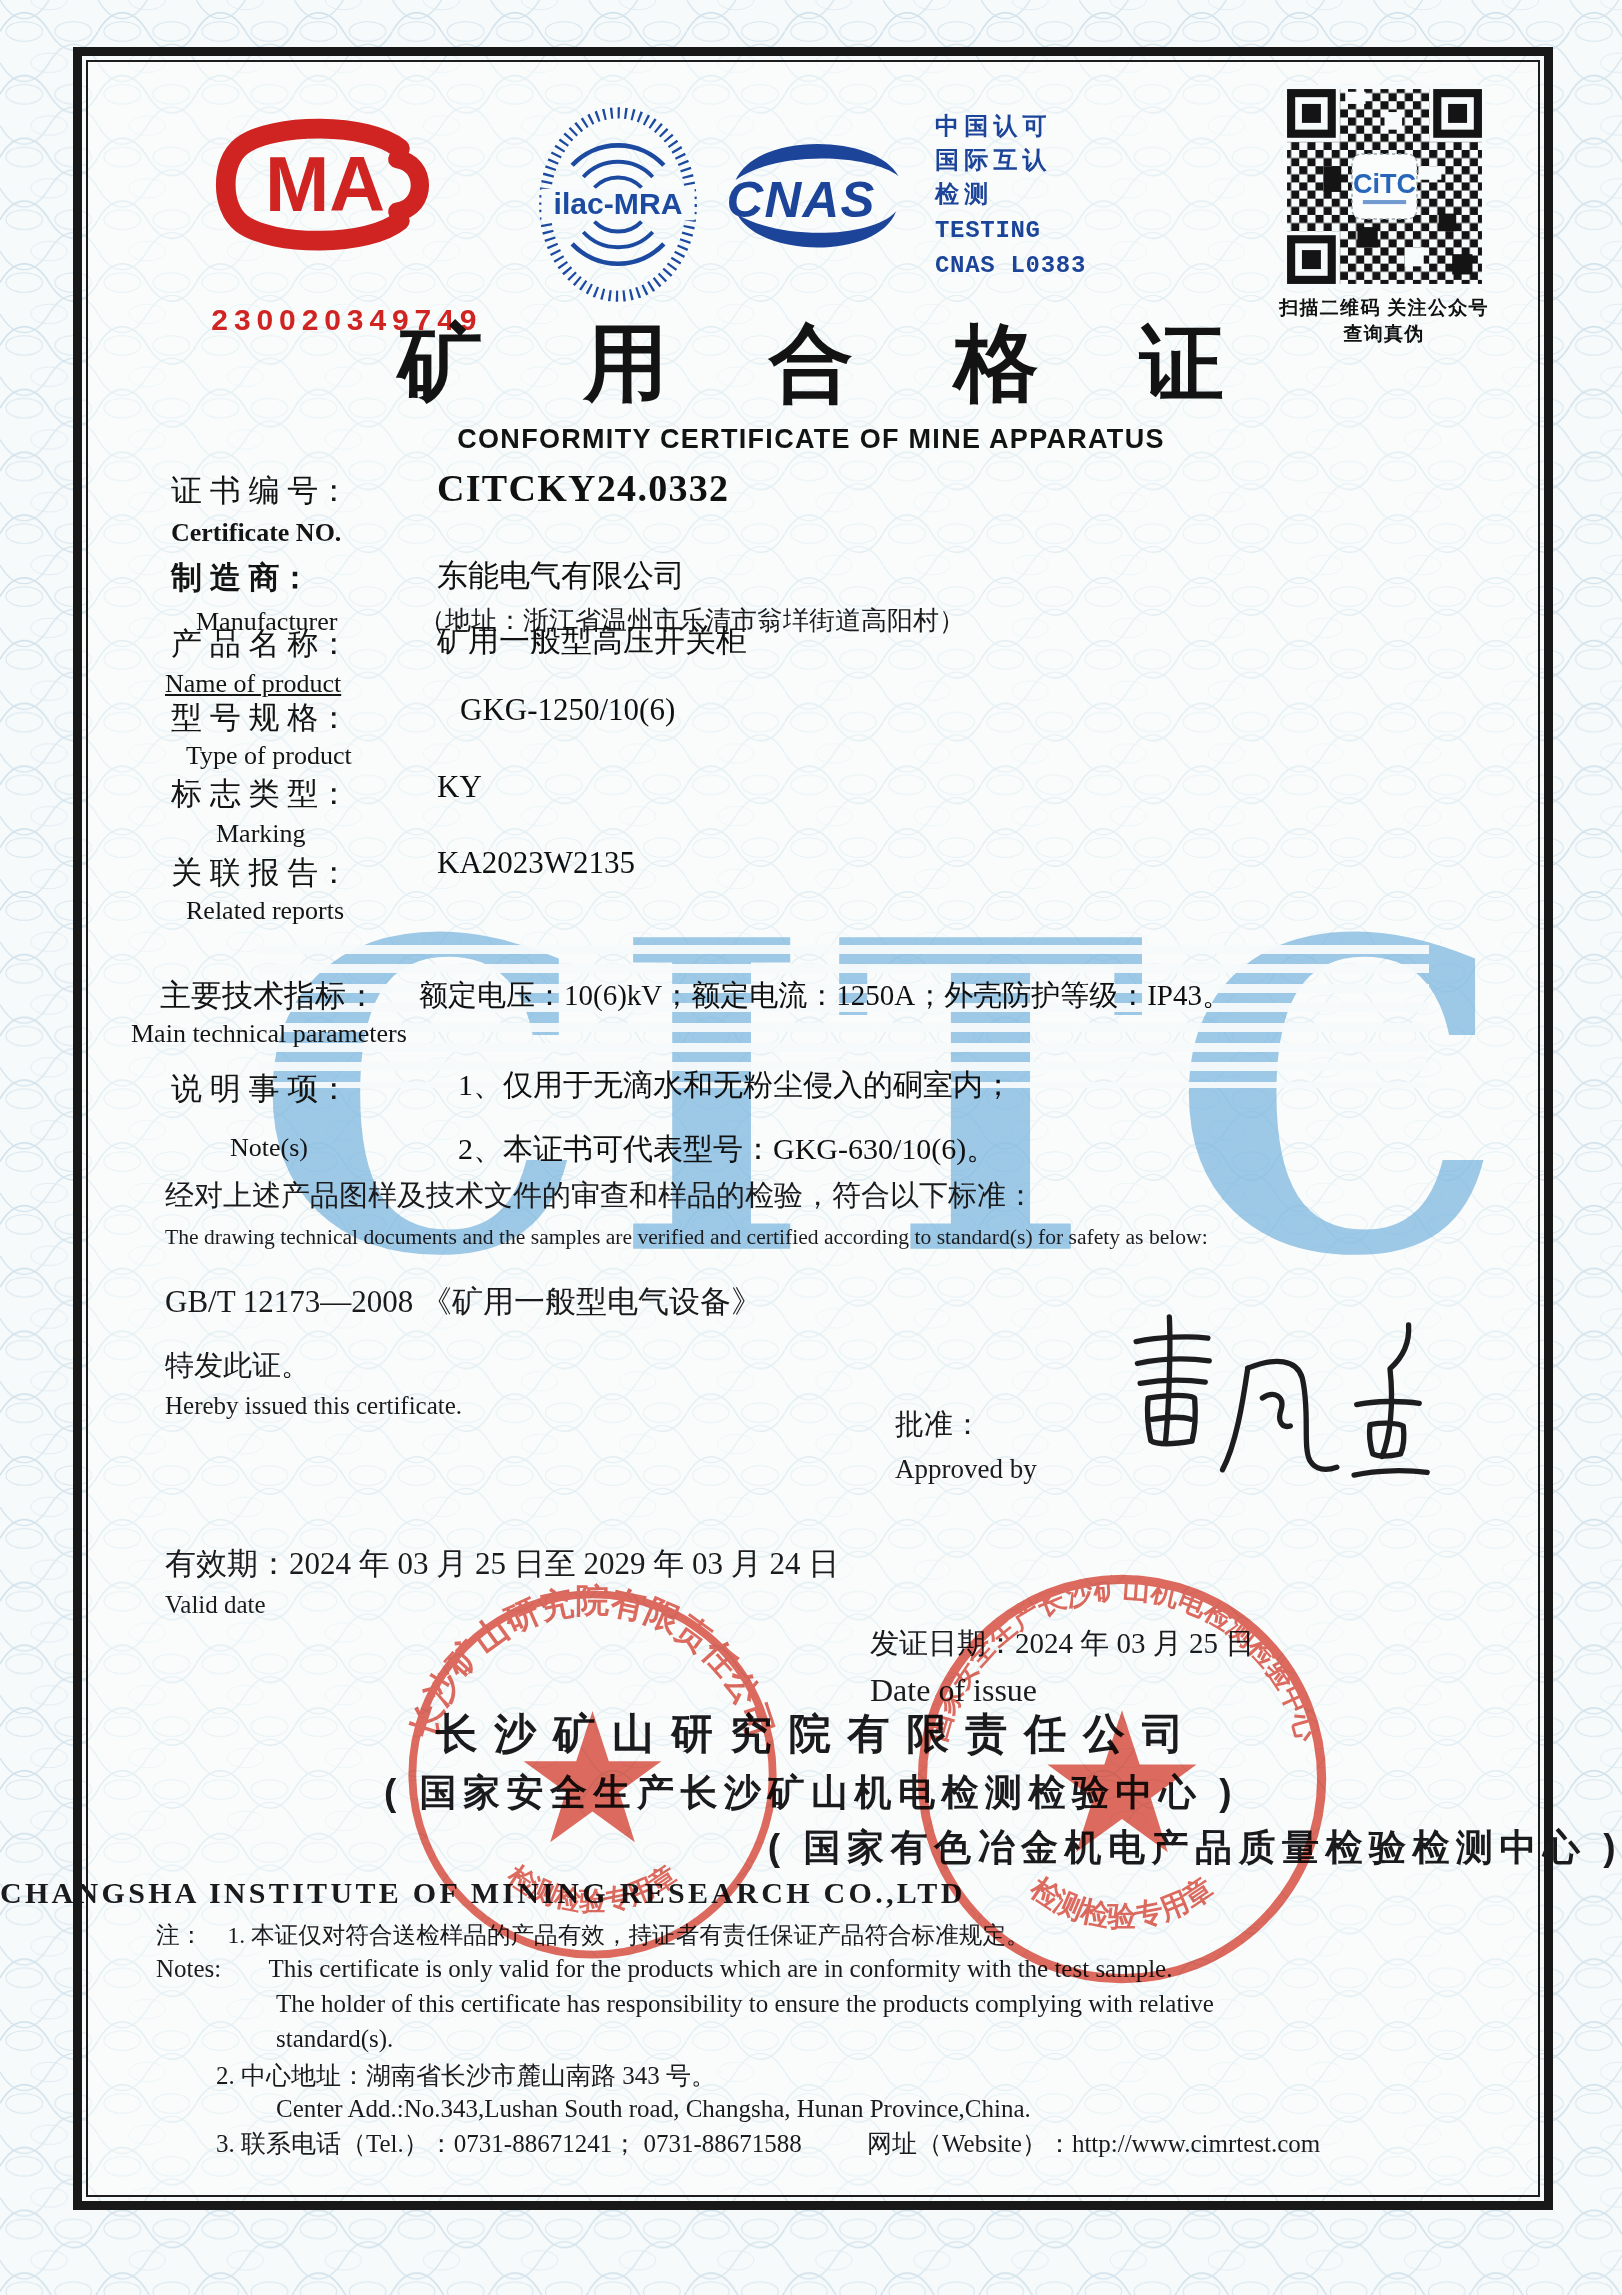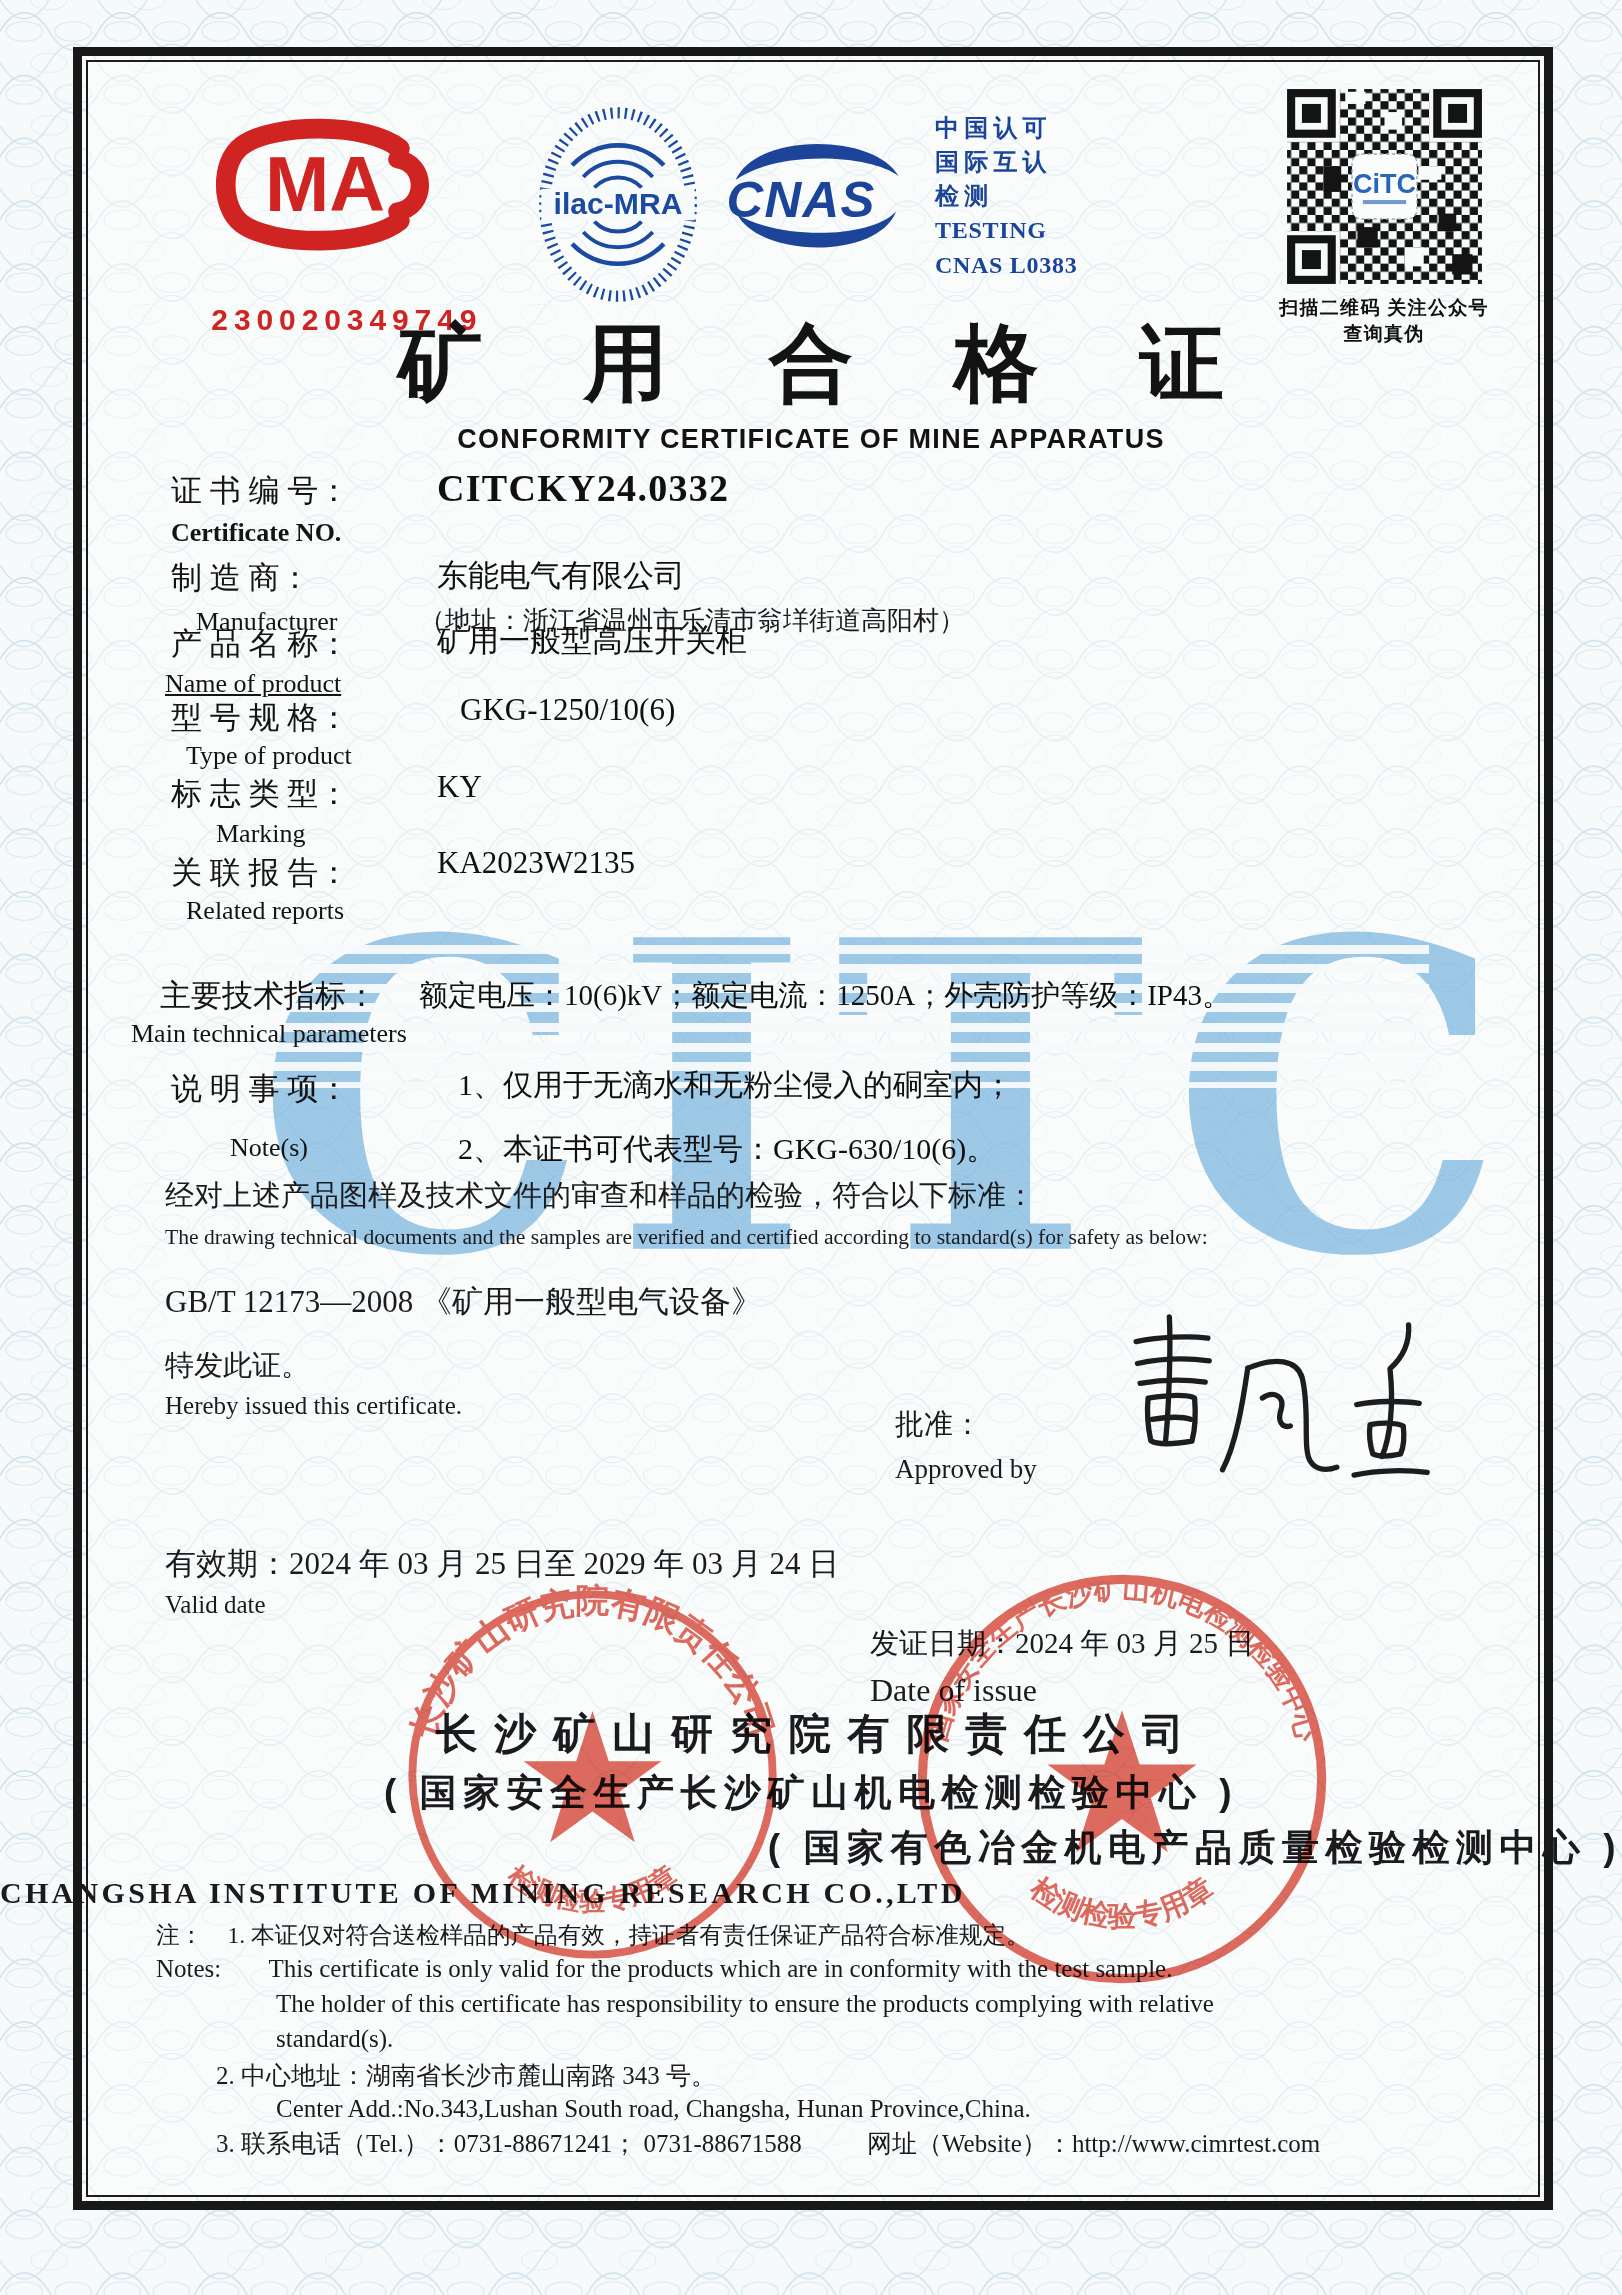--- a/index.html
+++ b/index.html
@@ -27,21 +27,21 @@
   .content{z-index:4;}
   .stamp{z-index:5;mix-blend-mode:multiply;opacity:.82;}
   #signature{z-index:6;}
   
   #frame-outer{position:absolute;left:73px;top:47px;width:1480px;height:2163px;
     border:9.8px solid #181818;box-sizing:border-box;z-index:4;pointer-events:none;}
   #frame-inner{position:absolute;left:3.9px;top:3.9px;right:3.9px;bottom:3.9px;border:2.6px solid #1d1d1d;}
   
   .cma-num{font-family:"Liberation Sans","DejaVu Sans",sans-serif;color:#cf2421;
     font-size:30px;font-weight:bold;letter-spacing:5.9px;}
-  .accred{font-family:Liberation Serif, serif;color:#1c4499;}
+  .accred{font-family:Liberation Mono, monospace;color:#1c4499;}
   .accred .cnline{font-size:24px;letter-spacing:5.2px;line-height:34px;font-weight:bold;}
   .accred .enline{font-size:24px;font-weight:bold;line-height:35px;letter-spacing:0.7px;}
   .qr-caption{font-family:"Liberation Sans","DejaVu Sans",sans-serif;
     font-size:19px;font-weight:bold;letter-spacing:1.3px;color:#111;}
   
   .title-cn{font-family:"Liberation Sans","DejaVu Sans",sans-serif;font-weight:bold;
     font-size:84px;letter-spacing:39px;color:#131313;white-space:nowrap;}
   .title-en{font-family:"Liberation Sans","DejaVu Sans",sans-serif;font-weight:bold;
     font-size:27px;letter-spacing:1.3px;color:#131313;white-space:nowrap;transform:scaleY(1.05);}
   
@@ -168,21 +168,21 @@
   <div class="qr-caption" style="margin-top:5.2px;">扫描二维码 关注公众号 查询真伪</div>
 </div>
 
 <div class="abs content title-cn" style="left:0;top:307px;width:1622px;text-align:center;padding-left:39px;box-sizing:border-box;">矿 用 合 格 证</div>
 <div class="abs content title-en" style="left:0;top:424px;width:1622px;text-align:center;">CONFORMITY CERTIFICATE OF MINE APPARATUS</div>
 
 <div class="abs content lbl-cn" style="left:171px;top:470px;">证 书 编 号：</div>
 <div class="abs content val val-b" style="left:437px;top:466px;">CITCKY24.0332</div>
 <div class="abs content lbl-en" style="left:171px;top:518px;font-weight:bold;">Certificate NO.</div>
 
-<div class="abs content lbl-cn" style="left:171px;top:557px;">制 造 商：</div>
+<div class="abs content lbl-cn" style="left:171px;top:557px;font-weight:bold;">制 造 商：</div>
 <div class="abs content val" style="left:437px;top:555px;">东能电气有限公司</div>
 <div class="abs content small-note" style="left:419px;top:603px;">（地址：浙江省温州市乐清市翁垟街道高阳村）</div>
 <div class="abs content lbl-en" style="left:196px;top:607px;">Manufacturer</div>
 
 <div class="abs content lbl-cn" style="left:171px;top:623px;">产 品 名 称：</div>
 <div class="abs content val" style="left:437px;top:620px;">矿用一般型高压开关柜</div>
 <div class="abs content lbl-en" style="left:165px;top:669px;text-decoration:underline;">Name of product</div>
 
 <div class="abs content lbl-cn" style="left:171px;top:697px;">型 号 规 格：</div>
 <div class="abs content val" style="left:460px;top:692px;">GKG-1250/10(6)</div>

